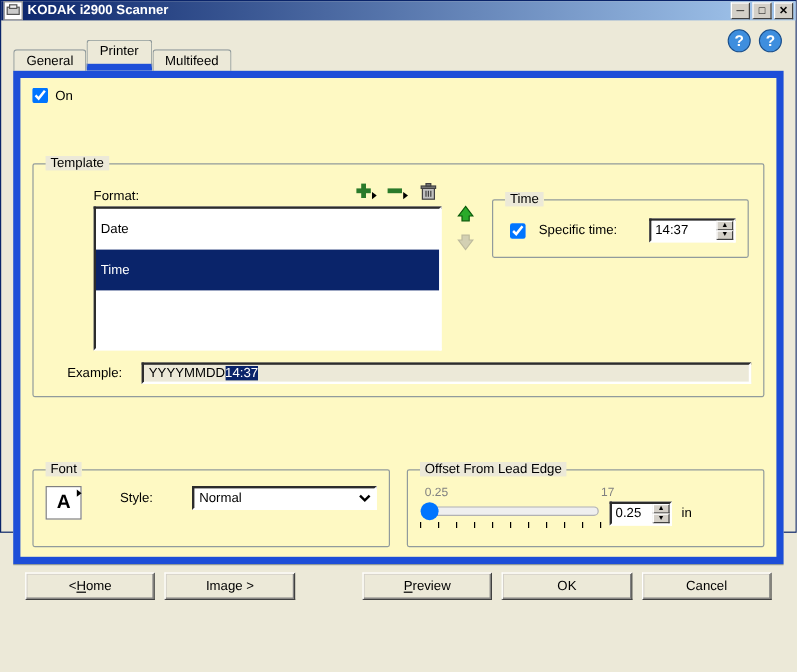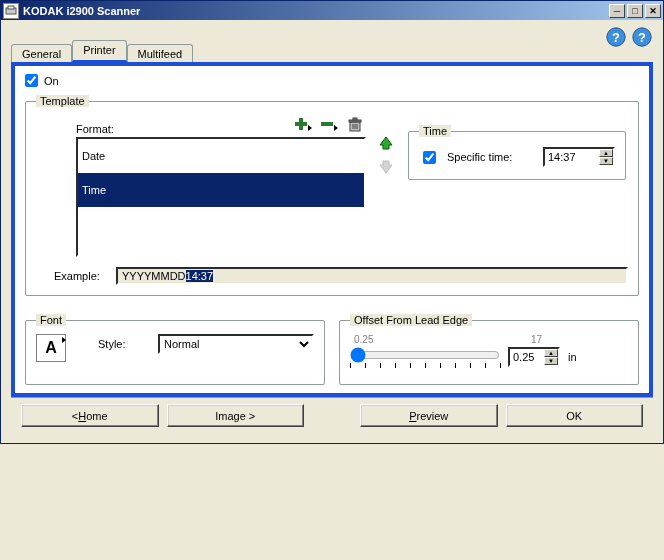--- a/index.html
+++ b/index.html
@@ -74,29 +74,29 @@
     margin-right: 0px;
     position: relative;
     top: 1px;
     border-radius: 3px 3px 0 0;
   }
   .tab.active {
     background: #ECE9D8;
     z-index: 2;
     top: 0;
     padding-bottom: 4px;
-    border-bottom: 2px solid #1d4ed8;
+    border-bottom: 6px solid #1d4ed8;
   }
   .tabpanel {
-    border: 4px solid #1d4ed8;
+    border: 6px solid #1d4ed8;
     flex: 1;
     padding: 8px 10px;
     position: relative;
-    background: #ffffff;
-    display: flex; flex-direction: column;
+    background: #fef9c3;
+    display: flex; flex-direction: column; gap: 36px;
   }
   .chk {
     display: flex; align-items: center; gap: 6px;
   }
   .chk input { width: 13px; height: 13px; margin:0; }
   fieldset.group {
     border: 1px solid #919B9C;
     border-radius: 2px;
     margin: 8px 0 0 0;
     padding: 8px 10px 10px 10px;
@@ -414,21 +414,21 @@
               </div>
             </div>
           </div>
         </fieldset>
 
         <fieldset class="group offset-group">
           <legend>Offset From Lead Edge</legend>
           <div class="slider-wrap">
             <div class="slider-labels">
               <span>0.25</span>
-              <span style="margin-right:82px">17</span>
+              <span style="margin-right:110px">17</span>
             </div>
             <div class="row">
               <div class="slider-track">
                 <input type="range" min="0" max="100" value="0" style="">
                 <div class="ticks">
                   <span style="left:0%"></span>
                     <span style="left:10%"></span>
                     <span style="left:20%"></span>
                     <span style="left:30%"></span>
                     <span style="left:40%"></span>
@@ -461,15 +461,18 @@
           <span>Image &gt;</span>
         </button>
       <div class="gap"></div>
       <button class="btn">
           <u>P</u>
           <span>review</span>
         </button>
       <button class="btn">
           <span>OK</span>
         </button>
+      <button class="btn">
+          <span>Cancel</span>
+        </button>
     </div>
   </div>
 </div>
 
 </body></html>

